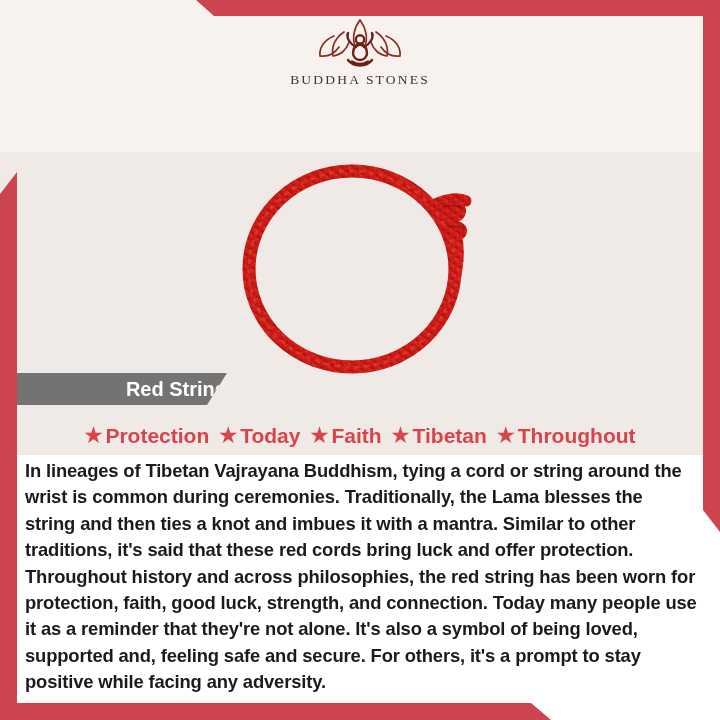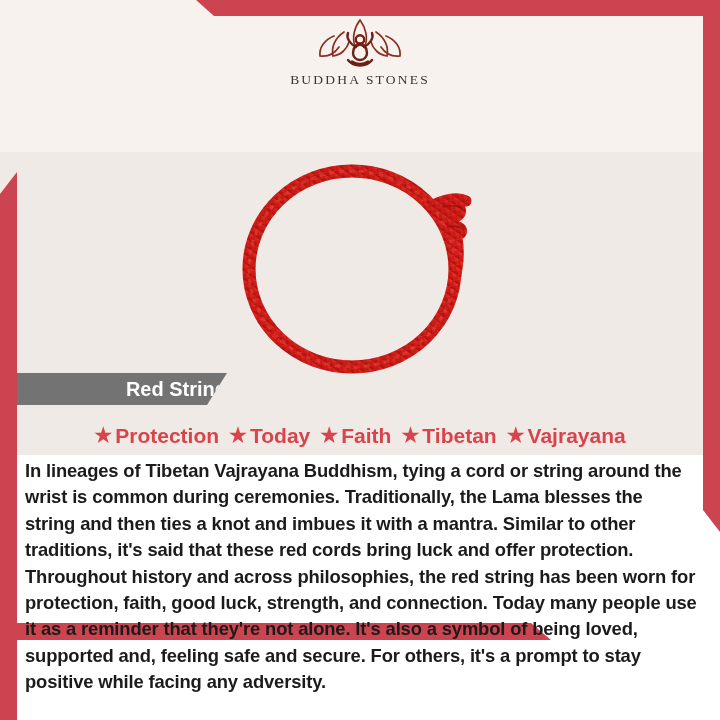--- a/index.html
+++ b/index.html
@@ -4,21 +4,21 @@
 <style>
   * { margin:0; padding:0; box-sizing:border-box; }
   html,body { width:720px; height:720px; }
   body {
     font-family:"Liberation Sans", sans-serif;
     background:#f8f3ef;
     position:relative;
     overflow:hidden;
   }
 
-  #page { position:absolute; inset:0; width:720px; height:640px; }
+  #page { position:absolute; inset:0; width:720px; height:720px; }
 
   
   .bg-top    { position:absolute; left:0; top:0;    width:720px; height:152px; background:#f8f2ee; }
   .bg-mid    { position:absolute; left:0; top:152px;width:720px; height:308px; background:#efeae6; }
   .bg-bottom { position:absolute; left:0; top:455px;width:720px; height:265px; background:#ffffff; }
 
   
   .bar-top {
     position:absolute; left:0; top:0; width:720px; height:16px;
     background:#cc4450;
@@ -214,19 +214,19 @@
     <span class="benefit">
       <span class="star">★</span>
       <span>Faith</span>
     </span>
     <span class="benefit">
       <span class="star">★</span>
       <span>Tibetan</span>
     </span>
     <span class="benefit">
       <span class="star">★</span>
-      <span>Vajrayana</span>
+      <span>Throughout</span>
     </span>
   </div>
 
   <div class="description">In lineages of Tibetan Vajrayana Buddhism, tying a cord or string around the wrist is common during ceremonies. Traditionally, the Lama blesses the string and then ties a knot and imbues it with a mantra. Similar to other traditions, it's said that these red cords bring luck and offer protection. Throughout history and across philosophies, the red string has been worn for protection, faith, good luck, strength, and connection. Today many people use it as a reminder that they're not alone. It's also a symbol of being loved, supported and, feeling safe and secure. For others, it's a prompt to stay positive while facing any adversity.</div>
 
 </div>
 
 </body></html>

